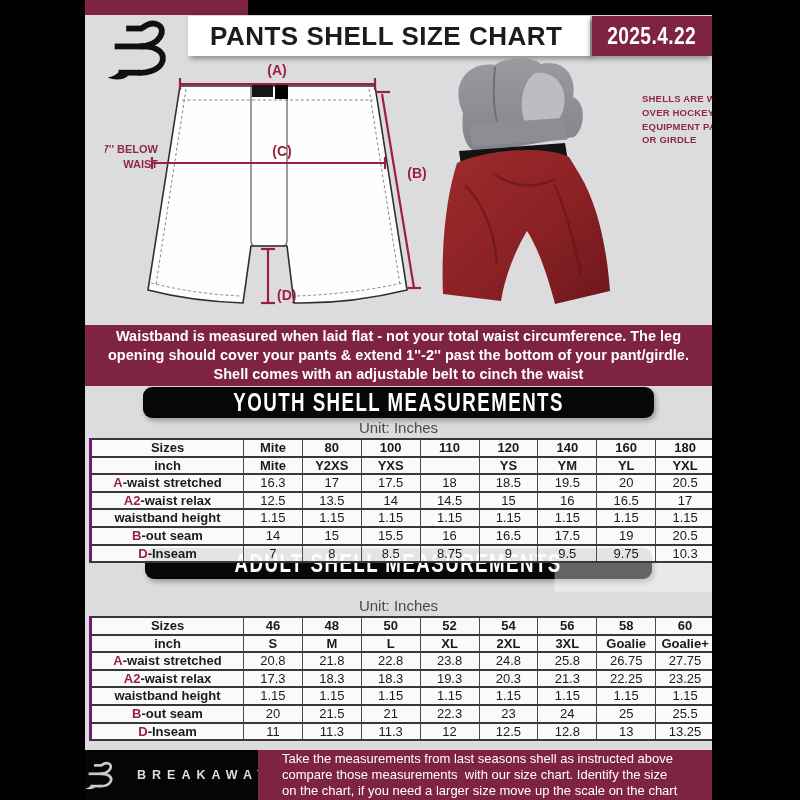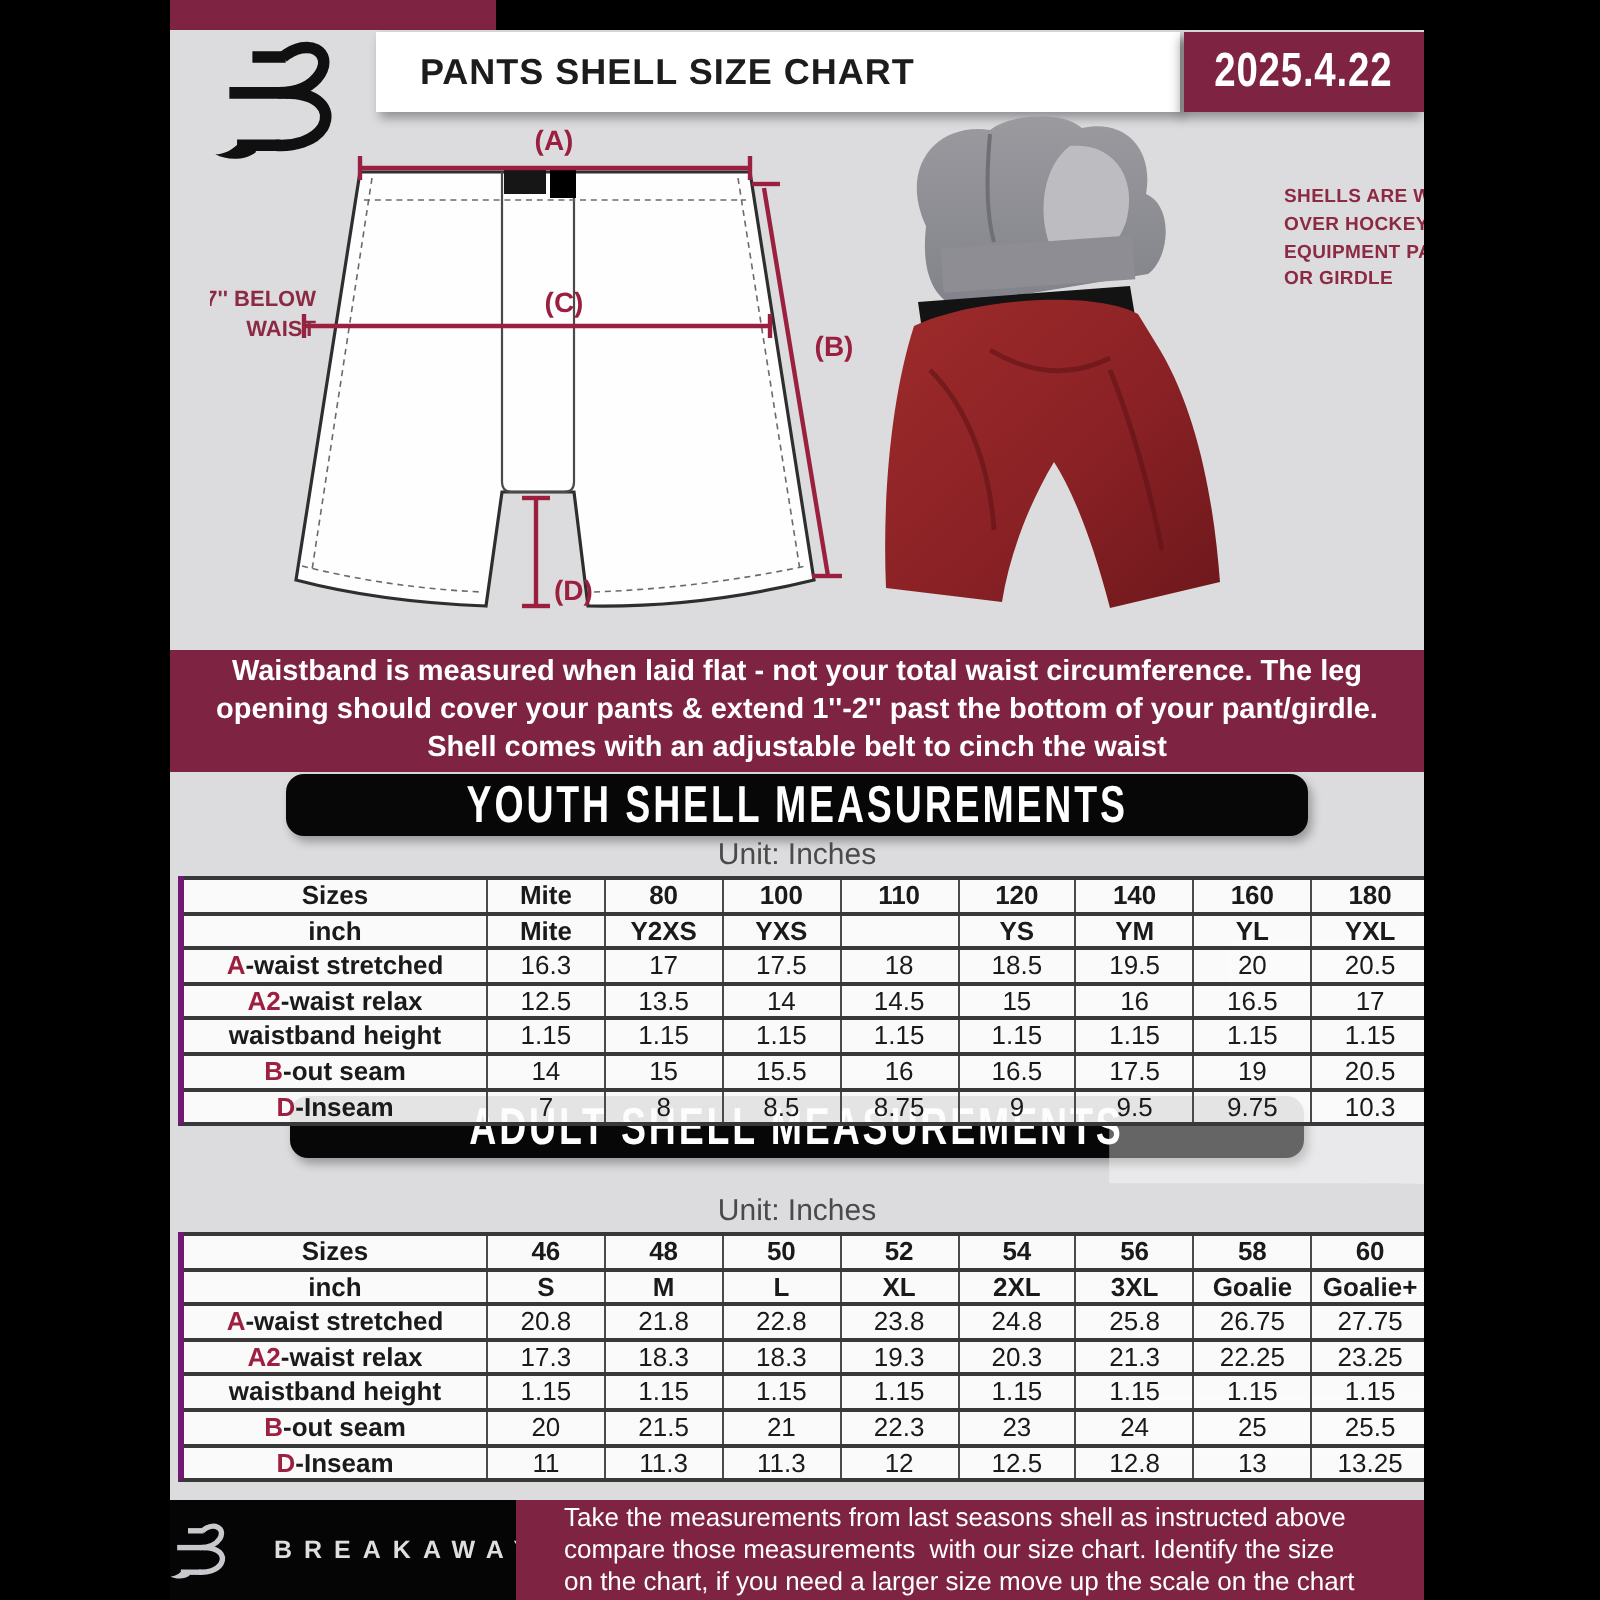--- a/index.html
+++ b/index.html
@@ -11,21 +11,21 @@
   html,body{margin:0;padding:0;}
   body{width:800px;height:800px;background:#000;position:relative;overflow:hidden;
        font-family:"Liberation Sans", sans-serif;}
   .page{position:absolute;left:85px;top:0;width:627px;height:800px;background:var(--bg);overflow:hidden;}
   
   .topstrip{position:absolute;left:0;top:0;width:627px;height:15px;background:#000;}
   .topstrip .maroonblock{position:absolute;left:0;top:0;width:163px;height:15px;background:var(--maroon);}
   
   .titlebar{position:absolute;left:103px;top:16px;width:402px;height:40px;background:#fff;
             box-shadow:2px 3px 5px rgba(0,0,0,.35);display:flex;align-items:center;}
-  .titlebar .t{font-size:18px;font-weight:600;color:#1c1c1c;letter-spacing:.5px;padding-left:22px;}
+  .titlebar .t{font-size:26px;font-weight:600;color:#1c1c1c;letter-spacing:.5px;padding-left:22px;}
   .datebox{position:absolute;left:507px;top:16px;width:120px;height:40px;background:var(--maroon);
            box-shadow:-2px 3px 5px rgba(0,0,0,.35);display:flex;align-items:center;justify-content:center;}
   .datebox .d{font-size:24px;font-weight:bold;color:#fff;display:inline-block;transform:scaleX(.8);letter-spacing:.5px;}
   .logo-header{position:absolute;left:22px;top:17px;width:64px;height:64px;color:#101010;}
   
   .diagram{position:absolute;left:20px;top:58px;width:350px;height:258px;}
   .photo{position:absolute;left:350px;top:55px;width:185px;height:252px;}
   .photo-note{position:absolute;left:513px;top:92px;width:112px;font-size:9.5px;font-weight:bold;
               color:#8c2a43;line-height:1.45;letter-spacing:.2px;white-space:pre-line;margin-left:44px;}
   

